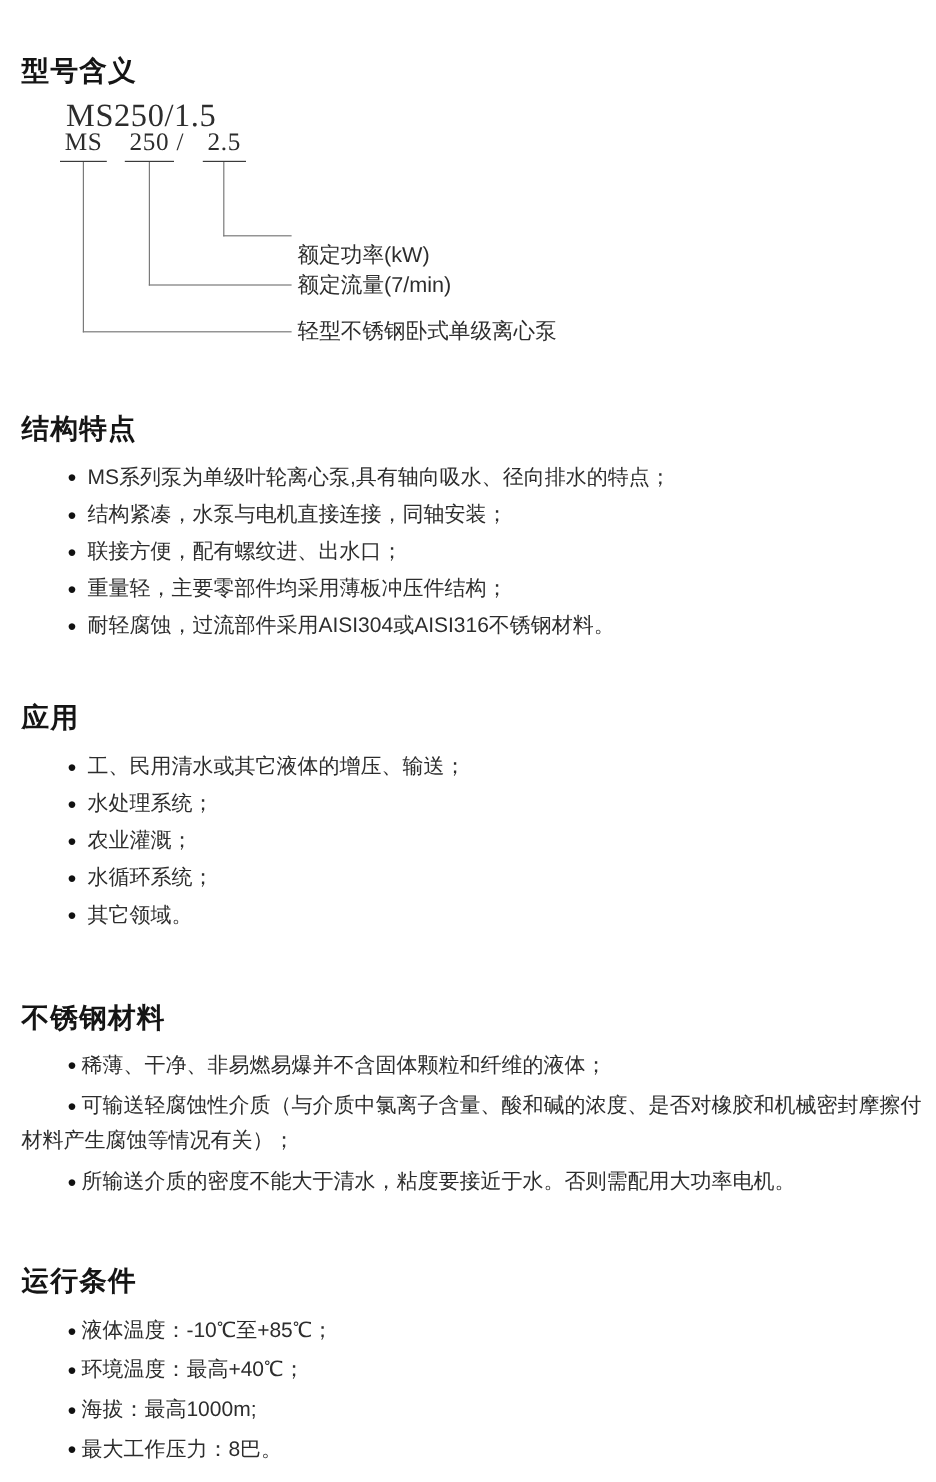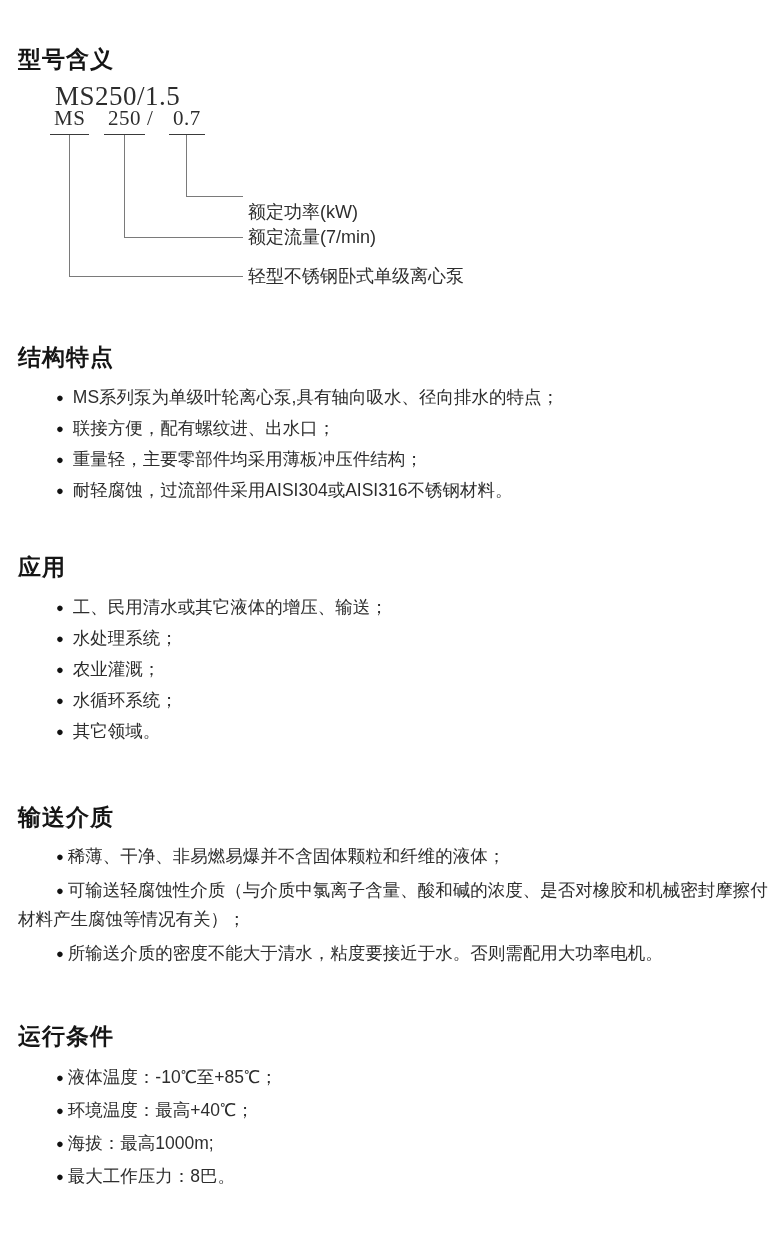--- a/index.html
+++ b/index.html
@@ -121,54 +121,55 @@
 <div class="page">
 
   <h1 class="sec-heading">型号含义</h1>
 
   <div class="diagram">
     <div class="model-full">MS250/1.5</div>
 
     <span class="part part-series">MS</span>
     <span class="part part-flow">250</span>
     <span class="part-slash">/</span>
-    <span class="part part-power">0.7</span>
+    <span class="part part-power">2.5</span>
 
     <div class="conn conn-power"></div>
     <div class="conn conn-flow"></div>
     <div class="conn conn-series"></div>
 
     <div class="diagram-label lbl-power">额定功率(kW)</div>
     <div class="diagram-label lbl-flow">额定流量(7/min)</div>
     <div class="diagram-label lbl-series">轻型不锈钢卧式单级离心泵</div>
   </div>
 
   <div class="section sec-features gap-wide">
     <h2 class="sec-heading">结构特点</h2>
     <ul class="bullet-list">
       <li class="bullet-item"><span class="bullet-dot">●</span><span>MS系列泵为单级叶轮离心泵,具有轴向吸水、径向排水的特点；</span></li>
+      <li class="bullet-item"><span class="bullet-dot">●</span><span>结构紧凑，水泵与电机直接连接，同轴安装；</span></li>
       <li class="bullet-item"><span class="bullet-dot">●</span><span>联接方便，配有螺纹进、出水口；</span></li>
       <li class="bullet-item"><span class="bullet-dot">●</span><span>重量轻，主要零部件均采用薄板冲压件结构；</span></li>
       <li class="bullet-item"><span class="bullet-dot">●</span><span>耐轻腐蚀，过流部件采用AISI304或AISI316不锈钢材料。</span></li>
     </ul>
   </div>
 
   <div class="section sec-apps gap-wide">
     <h2 class="sec-heading">应用</h2>
     <ul class="bullet-list">
       <li class="bullet-item"><span class="bullet-dot">●</span><span>工、民用清水或其它液体的增压、输送；</span></li>
       <li class="bullet-item"><span class="bullet-dot">●</span><span>水处理系统；</span></li>
       <li class="bullet-item"><span class="bullet-dot">●</span><span>农业灌溉；</span></li>
       <li class="bullet-item"><span class="bullet-dot">●</span><span>水循环系统；</span></li>
       <li class="bullet-item"><span class="bullet-dot">●</span><span>其它领域。</span></li>
     </ul>
   </div>
 
   <div class="section sec-media gap-tight">
-    <h2 class="sec-heading">输送介质</h2>
+    <h2 class="sec-heading">不锈钢材料</h2>
     <ul class="bullet-list">
       <li class="bullet-item"><span class="bullet-dot">●</span><span>稀薄、干净、非易燃易爆并不含固体颗粒和纤维的液体；</span></li>
       <li class="bullet-item"><span class="bullet-dot">●</span><span>可输送轻腐蚀性介质（与介质中氯离子含量、酸和碱的浓度、是否对橡胶和机械密封摩擦付材料产生腐蚀等情况有关）；</span></li>
       <li class="bullet-item"><span class="bullet-dot">●</span><span>所输送介质的密度不能大于清水，粘度要接近于水。否则需配用大功率电机。</span></li>
     </ul>
   </div>
 
   <div class="section sec-operating gap-tight">
     <h2 class="sec-heading">运行条件</h2>
     <ul class="bullet-list">

